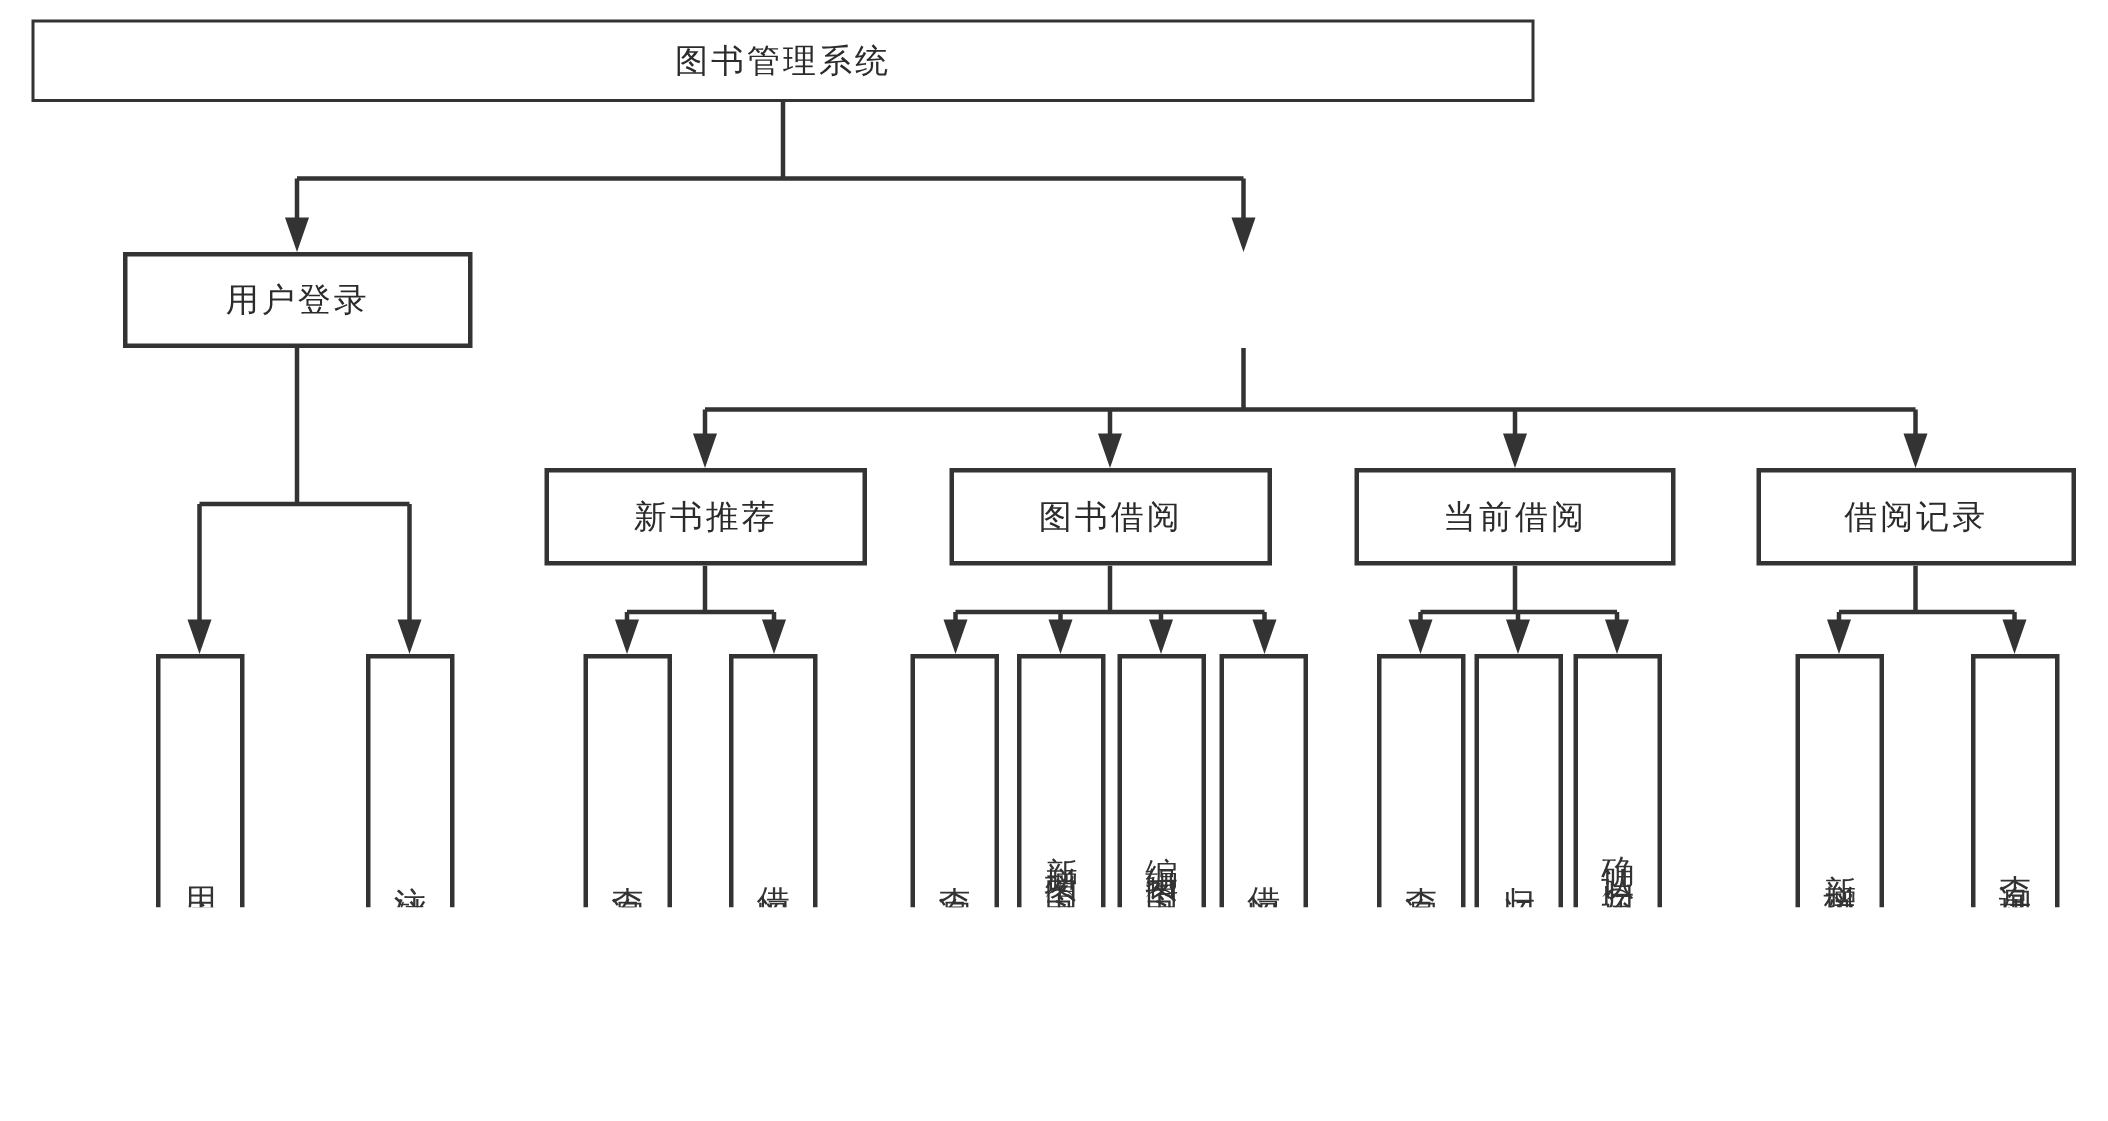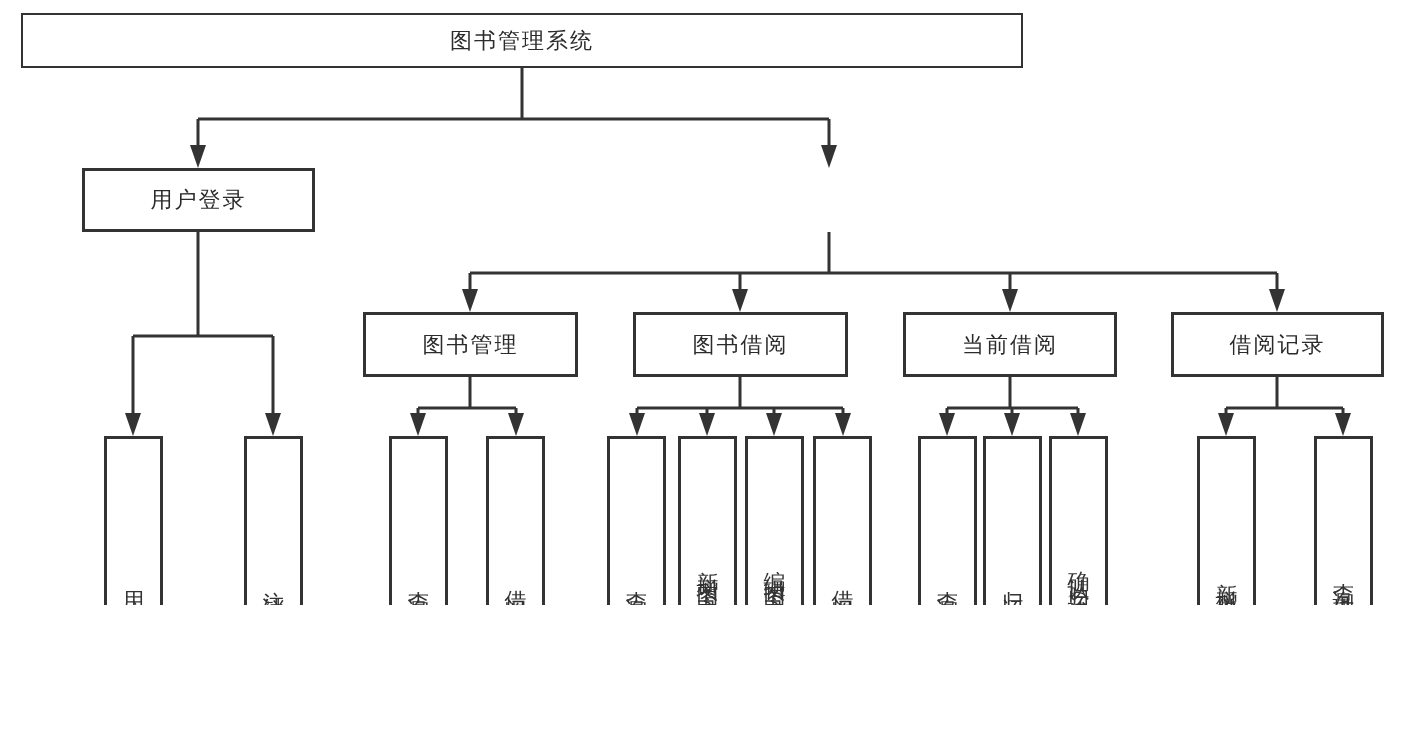--- a/index.html
+++ b/index.html
@@ -126,21 +126,21 @@
 
   <div class="box hbox root">
     <span>图书管理系统</span>
   </div>
 
   <div class="box hbox n-login">
     <span>用户登录</span>
   </div>
 
   <div class="box hbox n-rec">
-    <span>图书管理</span>
+    <span>新书推荐</span>
   </div>
   <div class="box hbox n-cur">
     <span>当前借阅</span>
   </div>
   <div class="box hbox n-bor">
     <span>图书借阅</span>
   </div>
   <div class="box hbox n-recd">
     <span>借阅记录</span>
   </div>

